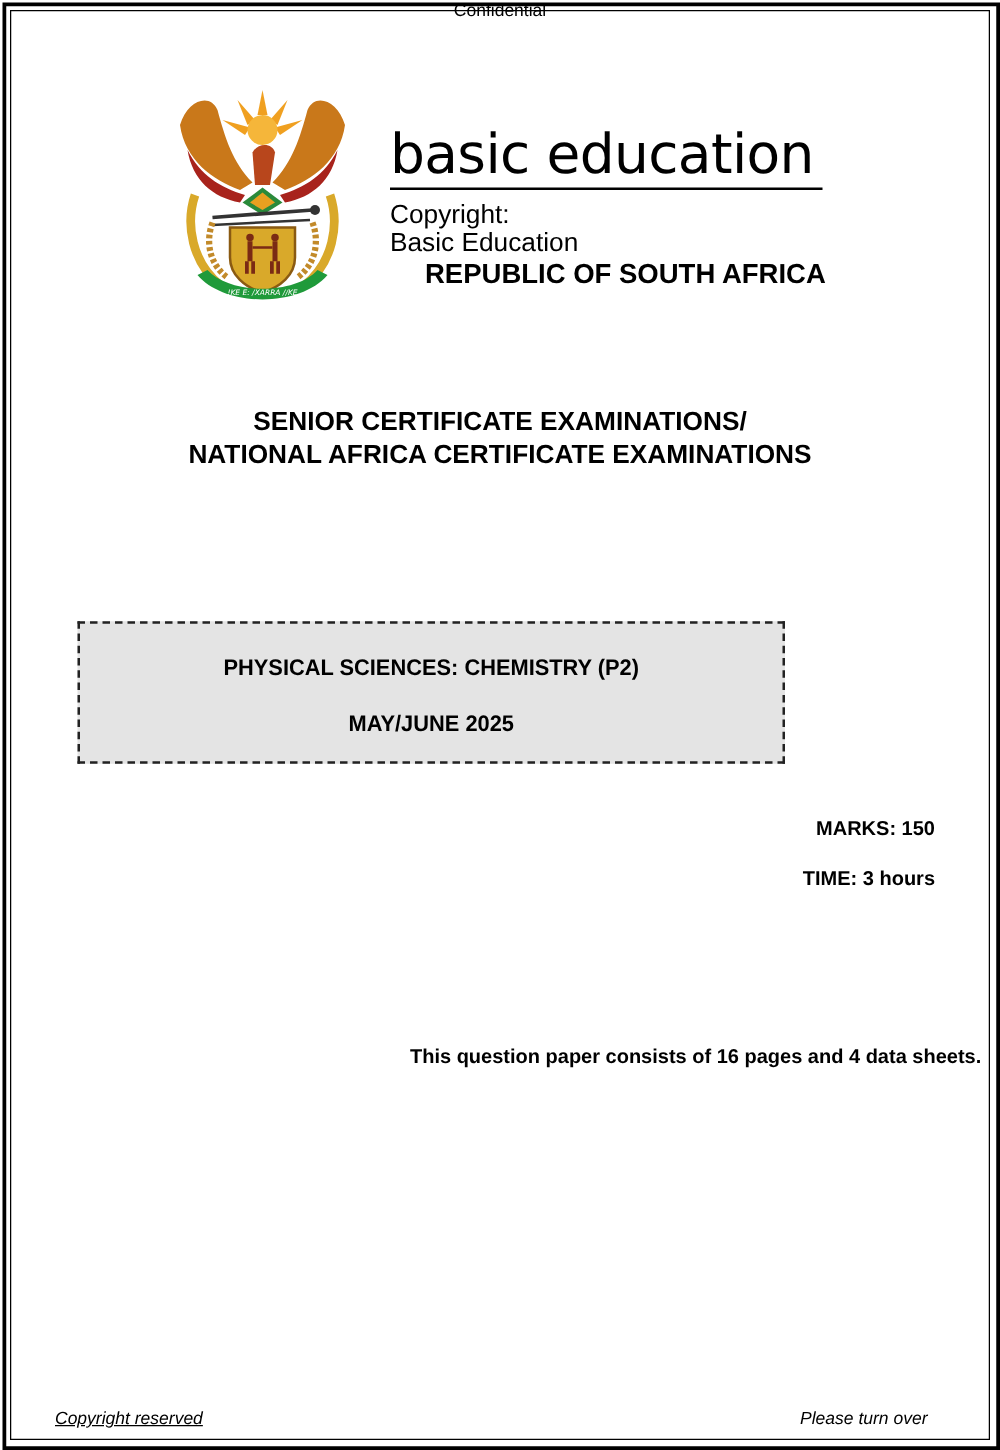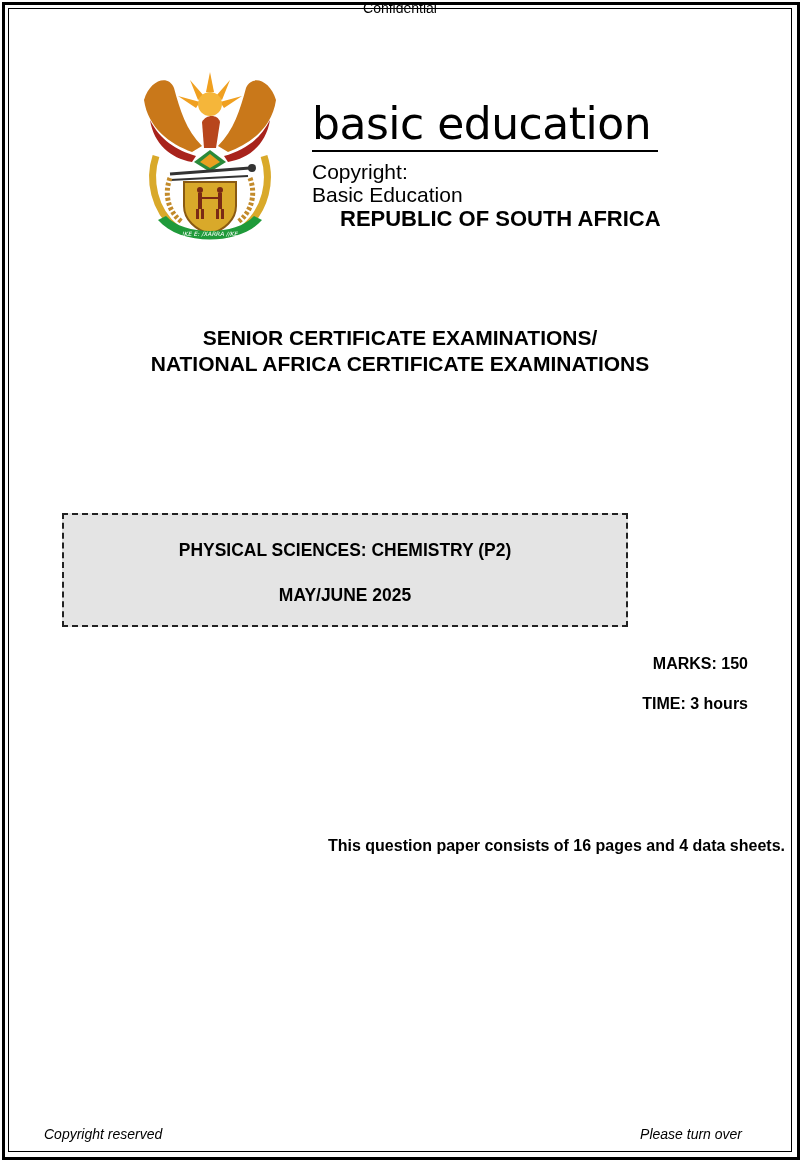--- a/index.html
+++ b/index.html
@@ -10,30 +10,30 @@
   .crest { position:absolute; left:140px; top:70px; width:140px; height:178px; }
   .brand-title { position:absolute; left:312px; top:98px; font-family:"DejaVu Sans", sans-serif; font-size:44px; letter-spacing:-0.5px; line-height:52px; }
   .brand-rule { position:absolute; left:312px; top:150px; width:346px; height:2px; background:#000; }
   .brand-line { position:absolute; left:312px; font-size:21px; line-height:24px; }
   .brand-l1 { top:160px; }
   .brand-l2 { top:183px; }
   .brand-l3 { top:207px; font-weight:bold; font-size:22px;margin-left:28px; }
   .exam-title { position:absolute; left:0; width:800px; text-align:center; font-weight:bold; font-size:21px; line-height:28px; }
   .exam-t1 { top:324px; }
   .exam-t2 { top:350px; }
-  .subject-box { position:absolute; left:62px; top:513px; width:566px; height:114px; background:#e4e4e4; border:2px dashed #222; box-sizing:border-box; }
+  .subject-box { position:absolute; left:62px; top:497px; width:566px; height:114px; background:#e4e4e4; border:2px dashed #222; box-sizing:border-box; }
   .subject-line { position:absolute; left:0; width:100%; text-align:center; font-weight:bold; font-size:18px; transform:scaleX(0.97); }
   .subject-l1 { top:25px; }
   .subject-l2 { top:70px; }
   .meta { position:absolute; right:52px; text-align:right; font-weight:bold; font-size:16px; }
   .meta-marks { top:655px;text-align:center; }
   .meta-time { top:695px; }
   .consists { position:absolute; top:837px; left:0; width:785px; text-align:right; font-weight:bold; font-size:16px; }
   .footer { position:absolute; top:1126px; font-style:italic; font-size:14px; }
-  .footer-left { left:44px; }
+  .footer-left { left:44px;text-decoration:underline; }
   .footer-right { right:58px; }
 </style>
 </head>
 <body>
 
 <div class="outer"></div>
 <div class="inner"></div>
 
 <div class="confidential">Confidential</div>
 

